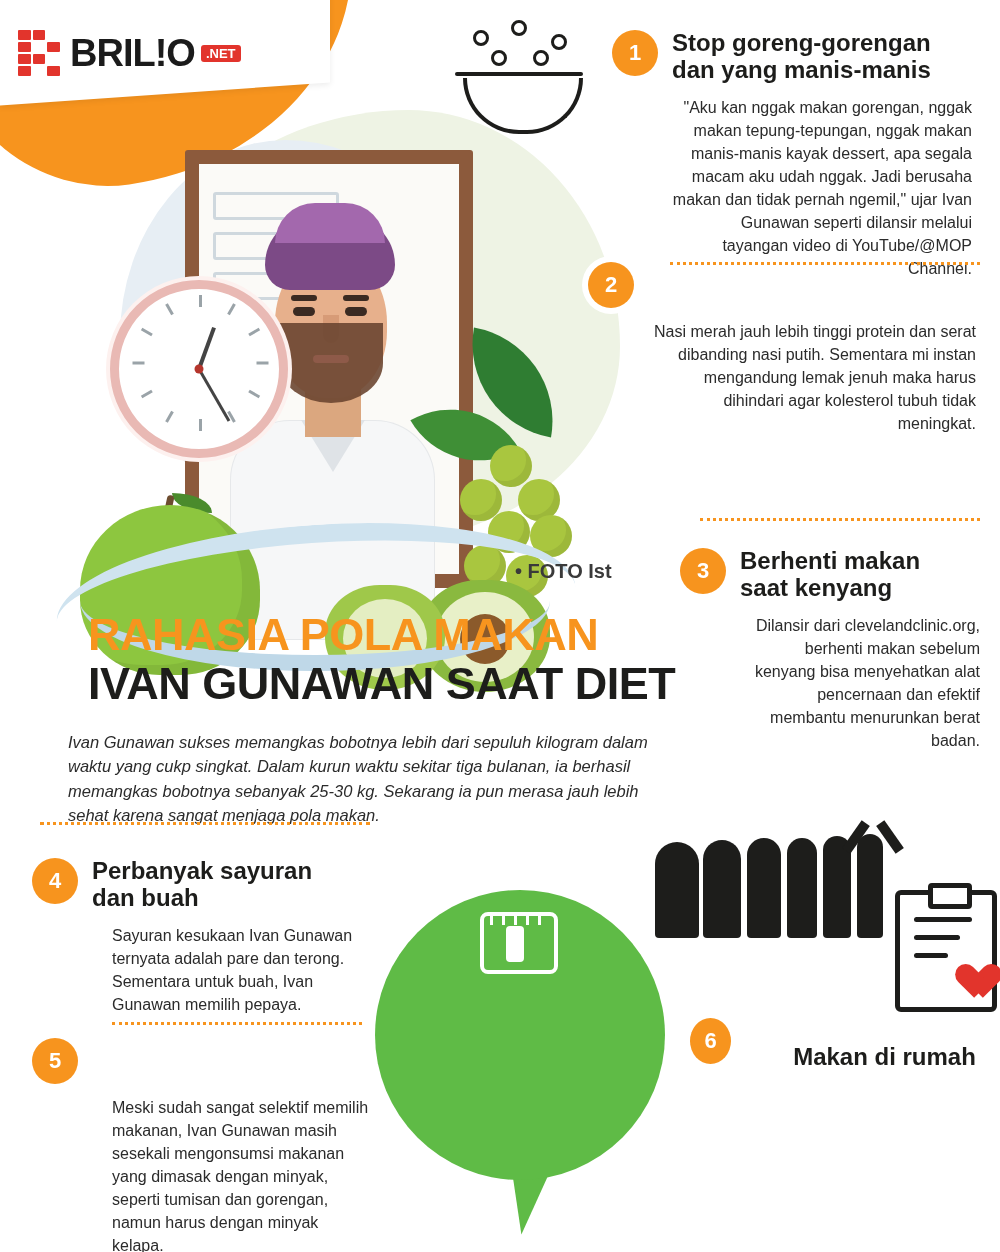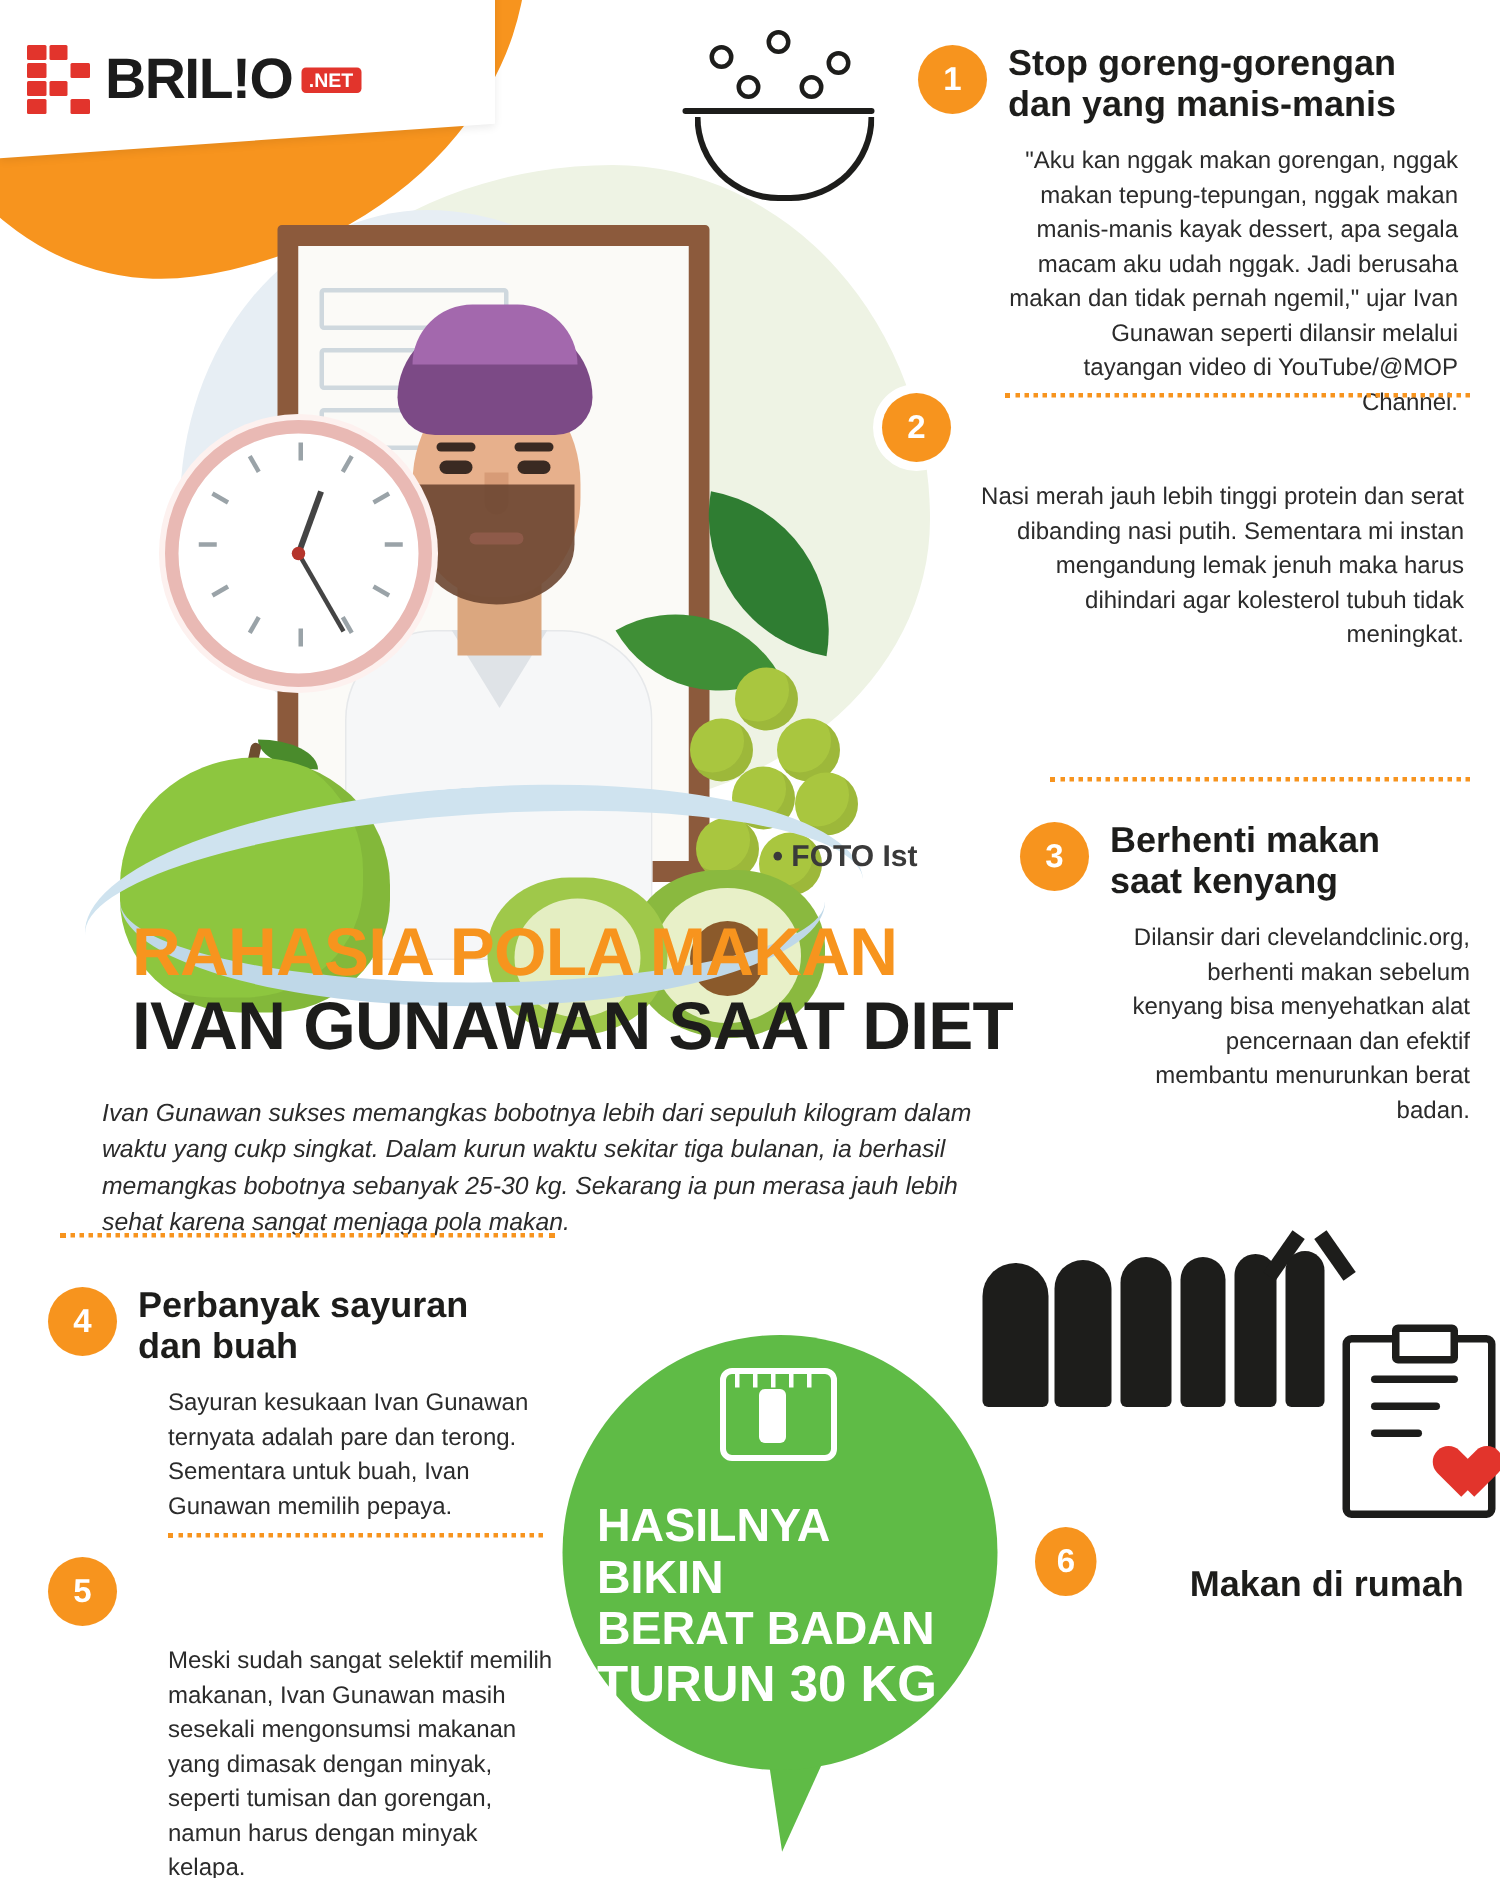--- a/index.html
+++ b/index.html
@@ -390,19 +390,14 @@
   <div class="green-bubble"></div>
   <div class="scale-icon">
     <div class="body"></div>
     <div class="mark" style="left:10px;"></div>
     <div class="mark" style="left:22px;"></div>
     <div class="mark" style="left:34px;"></div>
     <div class="mark" style="left:46px;"></div>
     <div class="mark" style="left:58px;"></div>
     <div class="dial"></div>
   </div>
-  <div class="bubble-text">
-    <div>HASILNYA BIKIN</div>
-    <div>BERAT BADAN</div>
-    <div class="kg">TURUN 30 KG</div>
-  </div>
 
 </div>
 
 </body></html>

